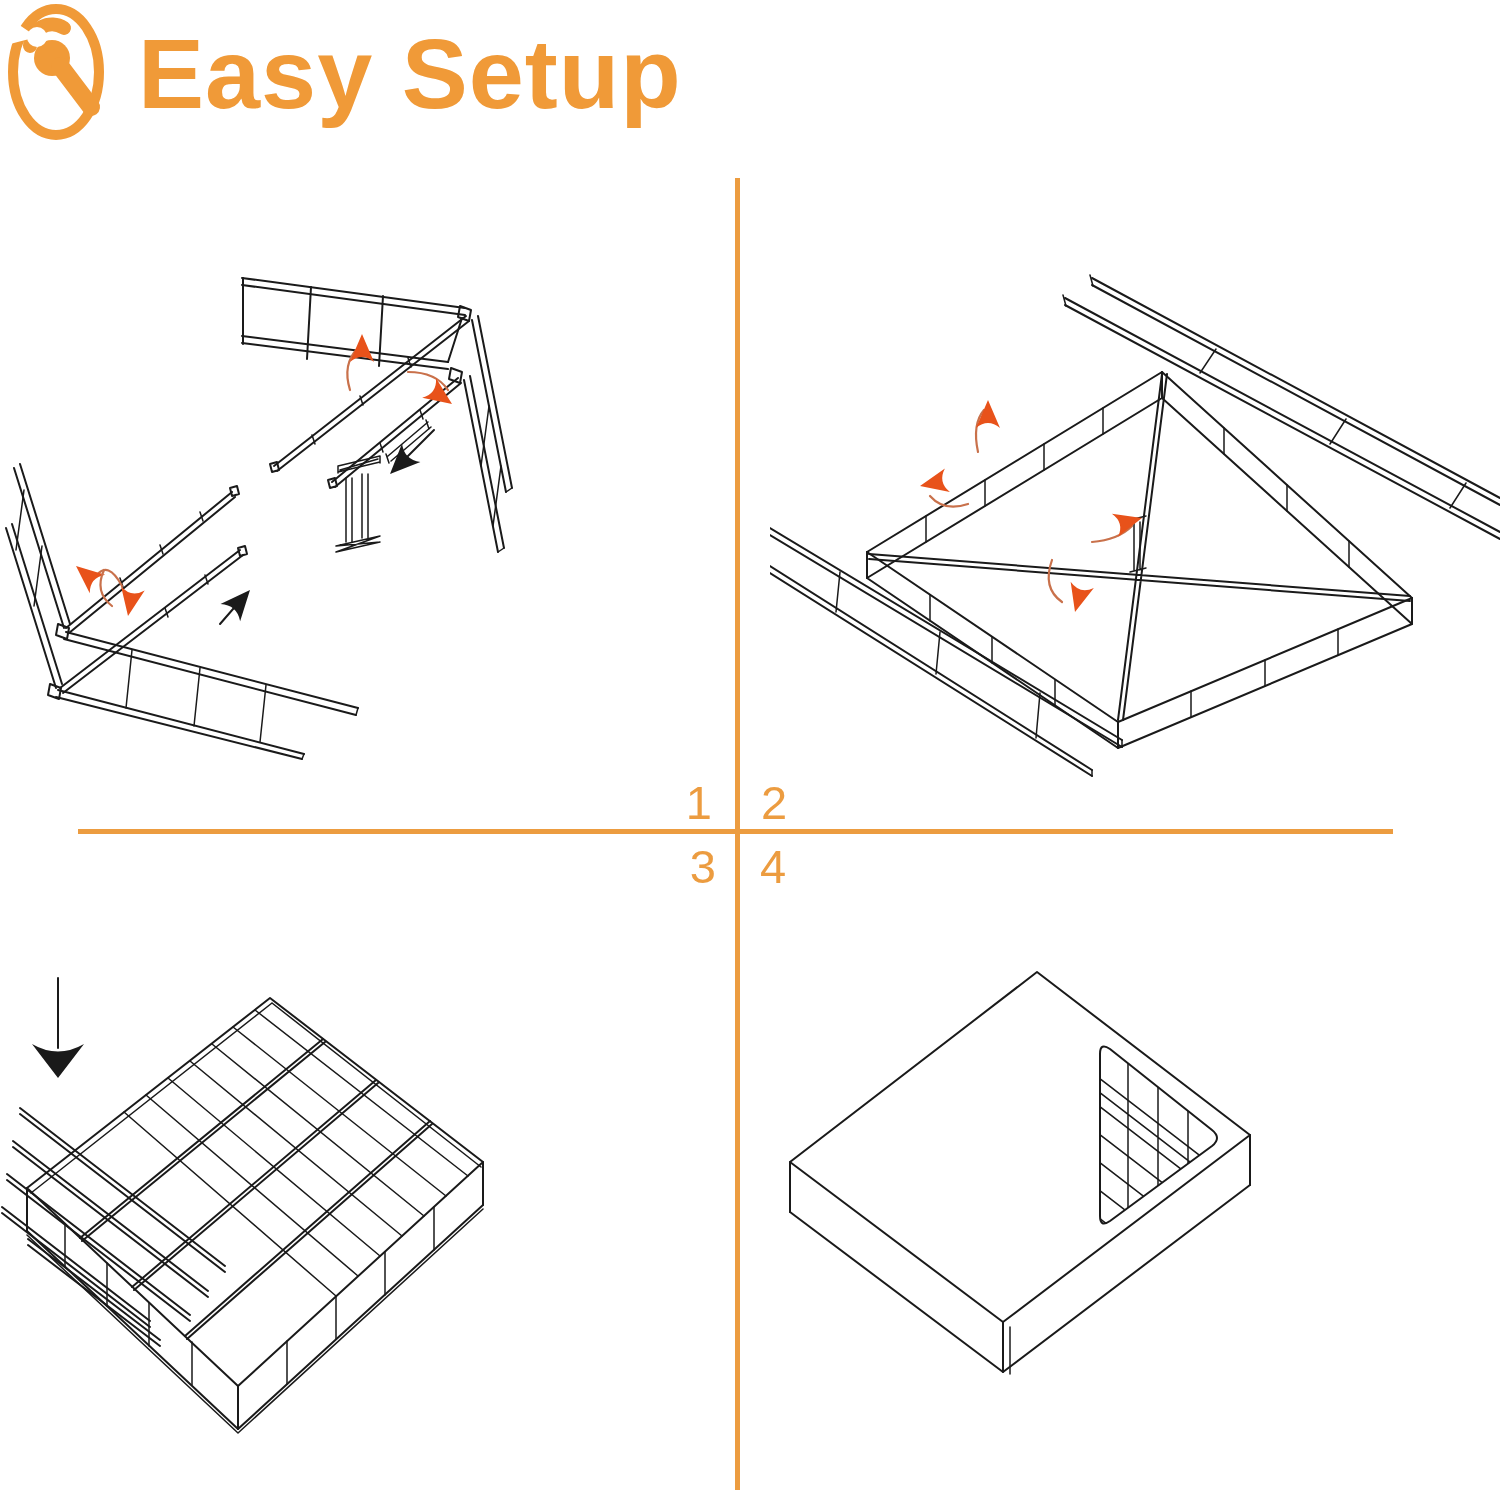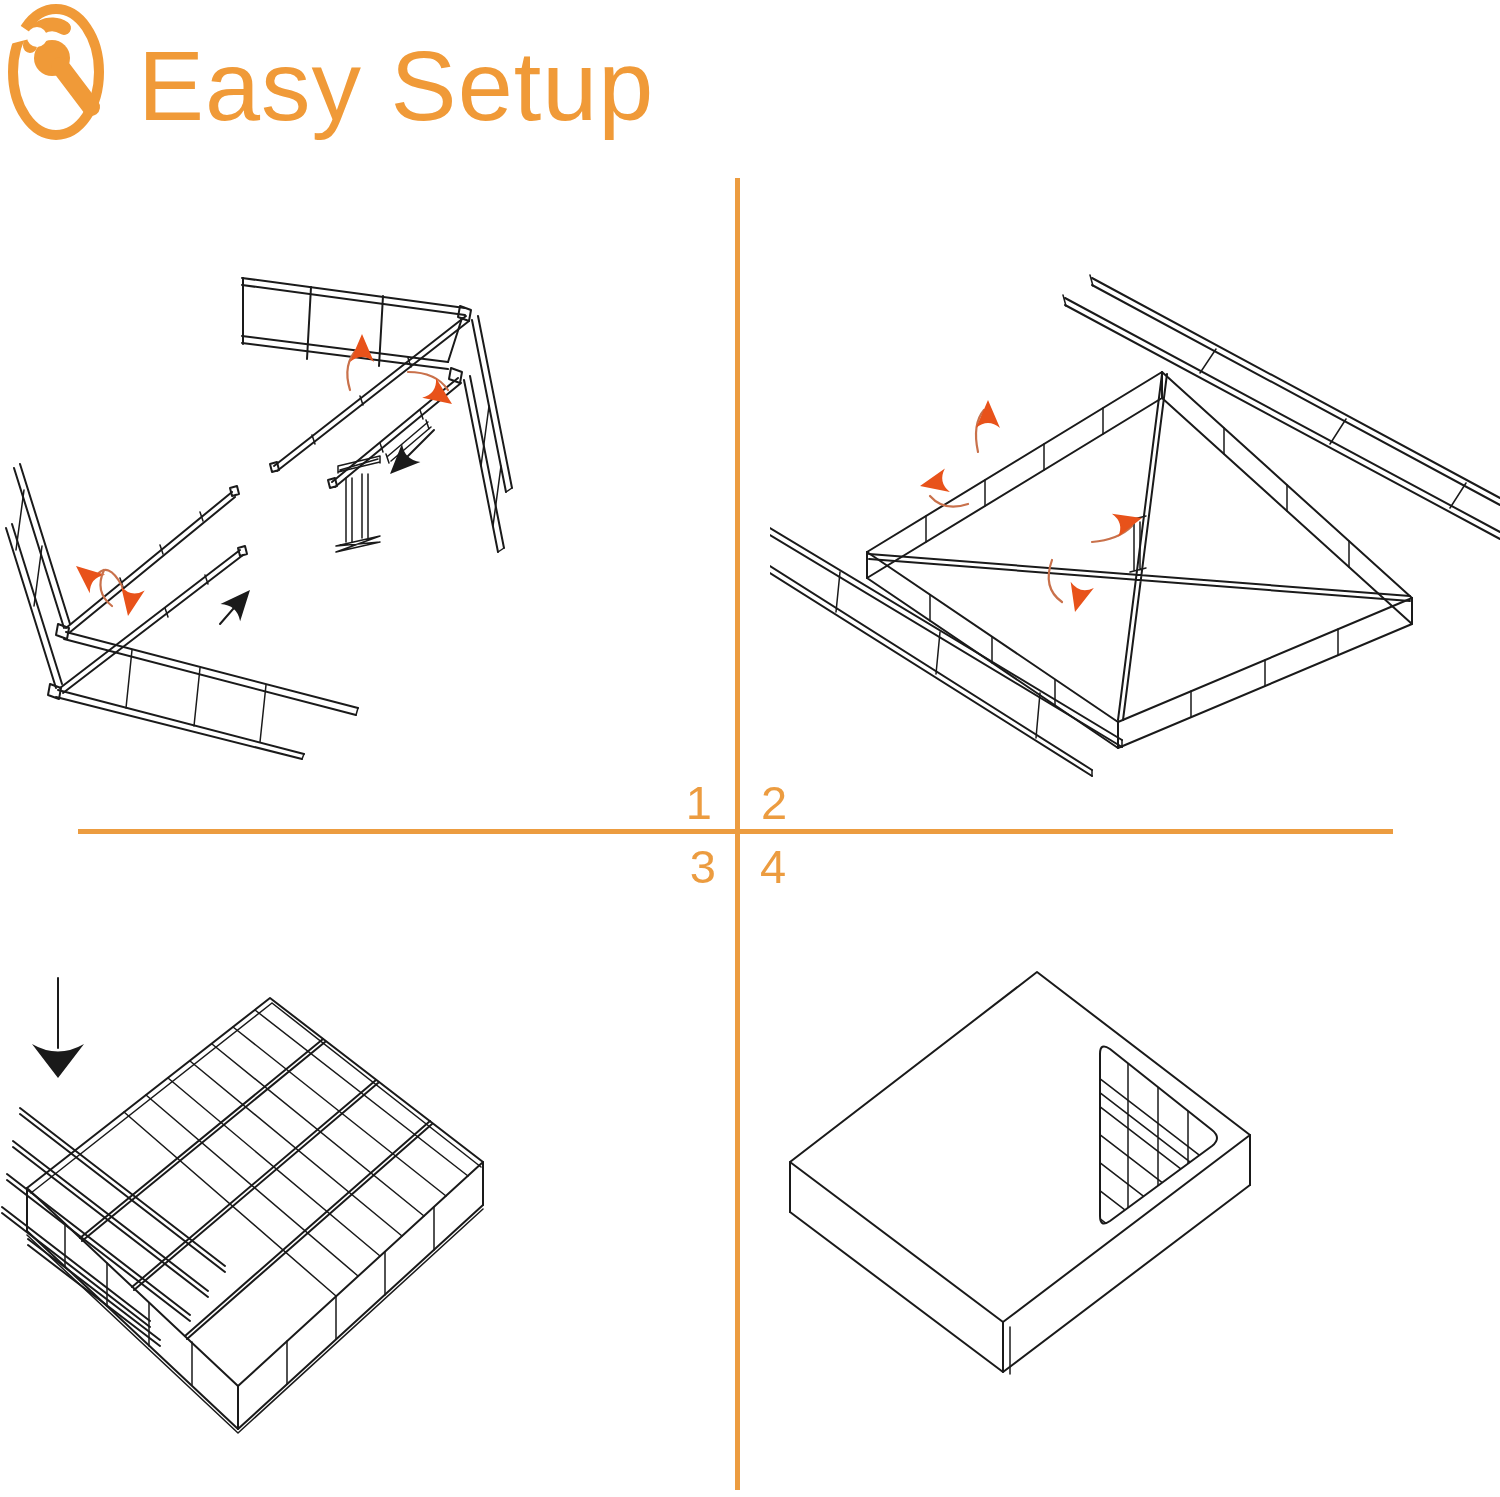--- a/index.html
+++ b/index.html
@@ -4,25 +4,25 @@
 <style>
   html,body{margin:0;padding:0;background:#fff;}
   .canvas{
     position:relative;
     width:1500px;height:1497px;
     background:var(--background,#ffffff);
     overflow:hidden;
     font-family:"Liberation Sans", sans-serif;
   }
   .page-title{
-    position:absolute;left:138px;top:24px;
+    position:absolute;left:138px;top:12px;
     font-size:99px;line-height:1.25;
     letter-spacing:1px;
     color:var(--accent-orange,#F09A38);
-    font-weight:400;
+    font-weight:700;
     white-space:nowrap;
   }
   .hdr-icon{position:absolute;left:6px;top:2px;}
   .divider{position:absolute;background:var(--divider-orange,#EC9C40);}
   .divider.h{left:78px;top:829px;width:1315px;height:5px;}
   .divider.v{left:735px;top:178px;width:5px;height:1312px;}
   .step-num{
     position:absolute;
     font-size:47px;line-height:1;
     color:var(--divider-orange,#EC9C40);

